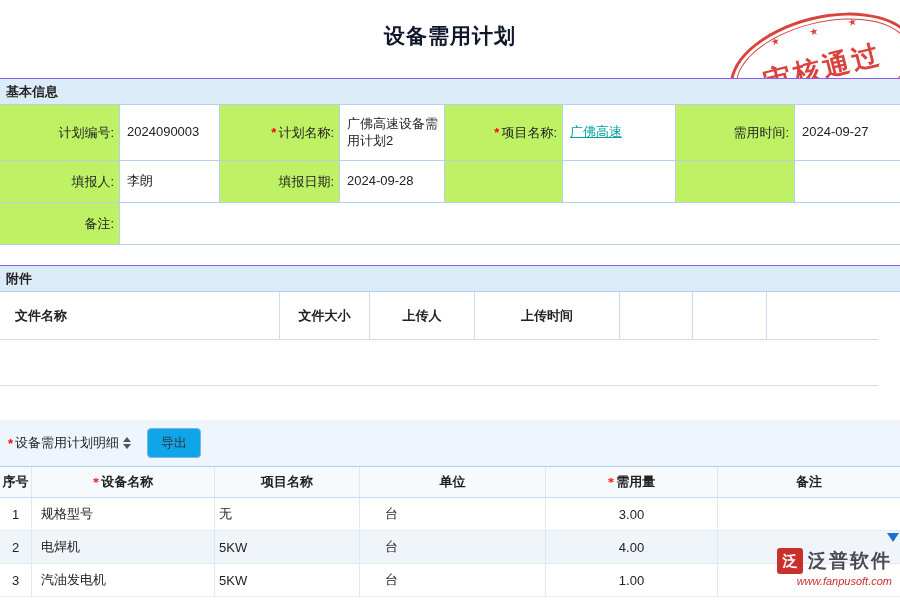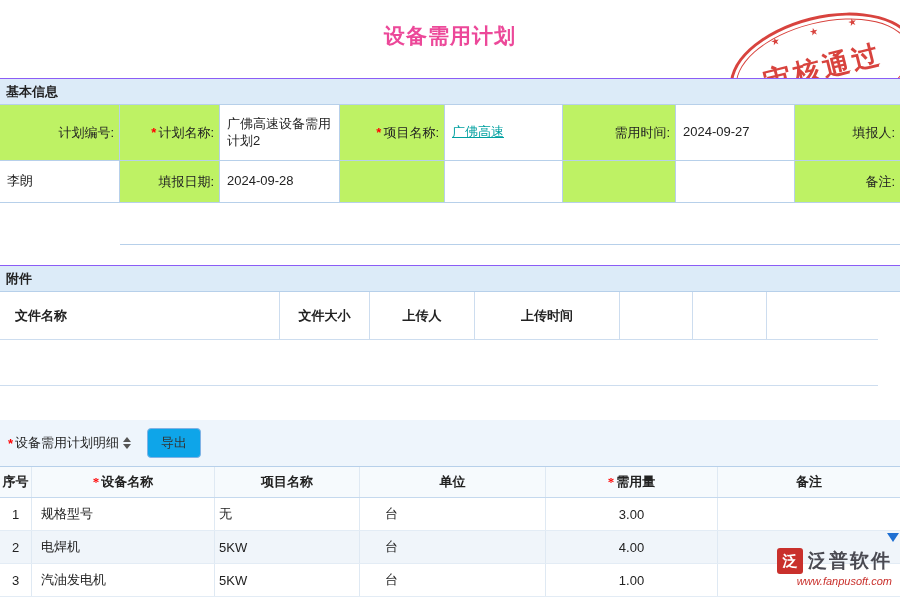--- a/index.html
+++ b/index.html
@@ -3,21 +3,21 @@
 <meta charset="utf-8">
 <style>
   * { margin:0; padding:0; box-sizing:border-box; }
   html,body { width:900px; height:600px; }
   body {
     font-family:"Liberation Sans","DejaVu Sans",sans-serif;
     background:#ffffff; color:#222; position:relative; overflow:hidden;
   }
   .page-title {
     position:absolute; top:22px; left:0; width:900px; text-align:center;
-    font-size:21px; font-weight:bold; color:#ec4899; letter-spacing:1px;
+    font-size:21px; font-weight:bold; color:#0f172a; letter-spacing:1px;
   }
   
   .stamp {
     position:absolute; top:16px; right:-18px; width:190px; height:105px;
     transform:rotate(-14deg); opacity:.92; pointer-events:none;
   }
   .stamp-oval {
     position:absolute; inset:0; border:3px solid #d5342e; border-radius:50%;
   }
   .stamp-oval-inner {
@@ -132,20 +132,21 @@
   <div class="stamp-site">www.fanpusoft.com</div>
 </div>
 
 <div class="section-bar" id="bar-basic">基本信息</div>
 
 <div class="form-grid">
 
   <div class="cell label">
     <span>计划编号:</span>
   </div>
+  <div class="cell value">2024090003</div>
   <div class="cell label">
     <span class="req">*</span>
     <span>计划名称:</span>
   </div>
   <div class="cell value">广佛高速设备需用计划2</div>
   <div class="cell label">
     <span class="req">*</span>
     <span>项目名称:</span>
   </div>
   <div class="cell value">

